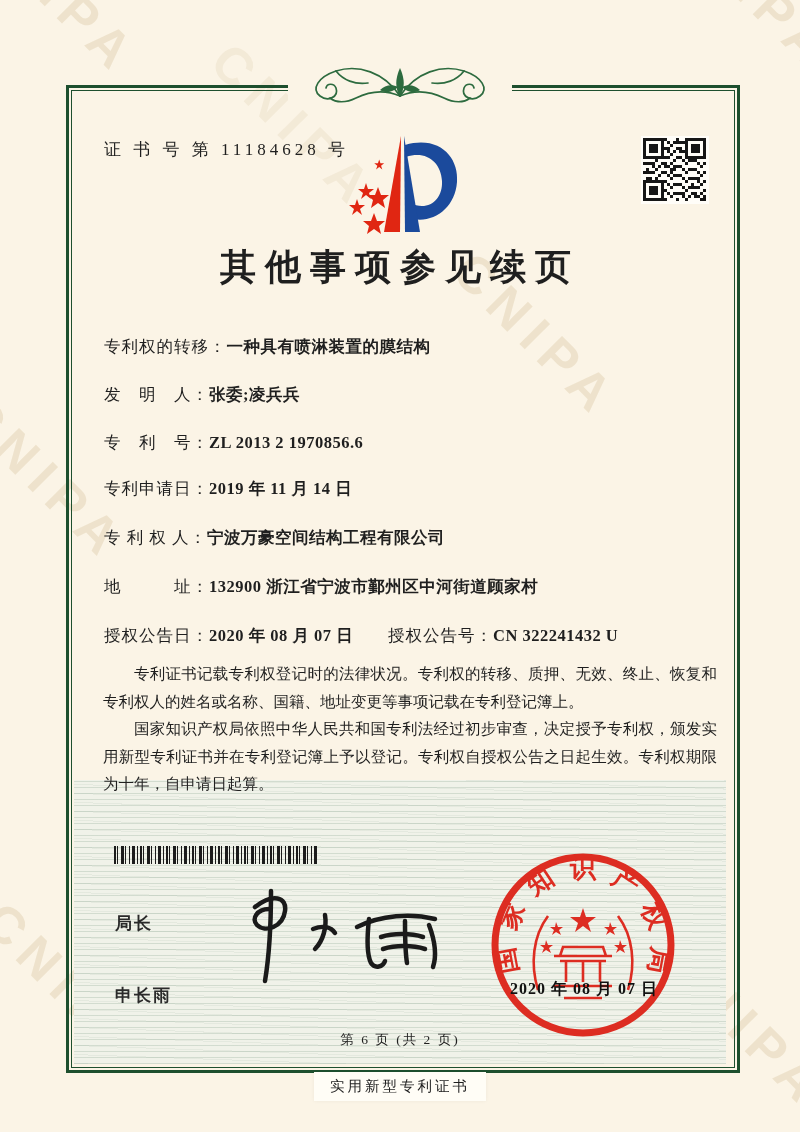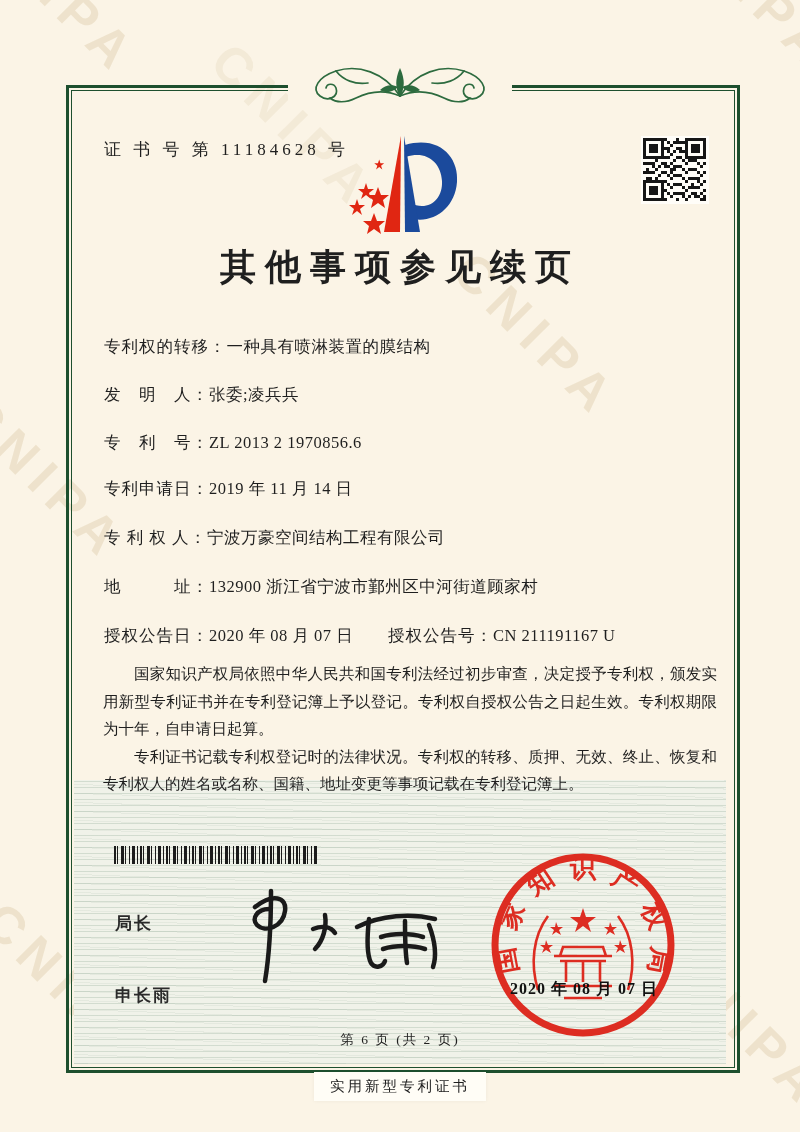--- a/index.html
+++ b/index.html
@@ -29,21 +29,21 @@
 
   .qr-wrap{left:641px;top:136px;width:68px;height:68px;background:#fffdf8;z-index:3;}
   .qr{position:absolute;left:2px;top:2px;width:63px;height:63px;}
   .qr i{position:absolute;width:3px;height:3px;background:#161616;}
 
   .title{left:66px;top:243px;width:668px;text-align:center;font-size:36px;font-weight:bold;
          letter-spacing:9px;z-index:3;}
 
   .field{left:104px;width:600px;font-size:16.5px;z-index:3;white-space:nowrap;}
   .field .lab{display:inline-block;letter-spacing:1px;}
-  .field .val{letter-spacing:0.5px;}
+  .field .val{letter-spacing:0.5px;font-weight:bold;}
 
   .grant-right{left:388px;}
 
   .paras{left:103px;top:660px;width:614px;font-size:15.5px;line-height:1.78;
          text-align:justify;z-index:3;}
   .paras p{margin:0;text-indent:2em;}
 
   .barcode{left:114px;top:846px;width:205px;height:18px;z-index:3;
      background:repeating-linear-gradient(90deg,
        #1c1c1c 0 2px, rgba(0,0,0,0) 2px 3px,
@@ -357,26 +357,26 @@
   <span class="lab">专 利 权 人：</span><span class="val">宁波万豪空间结构工程有限公司</span>
 </div>
 <div class="abs field" style="top:576px;">
   <span class="lab">地　　　址：</span><span class="val">132900  浙江省宁波市鄞州区中河街道顾家村</span>
 </div>
 
 <div class="abs field" style="top:625px;">
   <span class="lab">授权公告日：</span><span class="val">2020 年 08 月 07 日</span>
 </div>
 <div class="abs field grant-right" style="top:625px;">
-  <span class="lab">授权公告号：</span><span class="val">CN 211191167 U</span>
+  <span class="lab">授权公告号：</span><span class="val">CN 322241432 U</span>
 </div>
 
 <div class="abs paras">
+  <p>专利证书记载专利权登记时的法律状况。专利权的转移、质押、无效、终止、恢复和专利权人的姓名或名称、国籍、地址变更等事项记载在专利登记簿上。</p>
   <p>国家知识产权局依照中华人民共和国专利法经过初步审查，决定授予专利权，颁发实用新型专利证书并在专利登记簿上予以登记。专利权自授权公告之日起生效。专利权期限为十年，自申请日起算。</p>
-  <p>专利证书记载专利权登记时的法律状况。专利权的转移、质押、无效、终止、恢复和专利权人的姓名或名称、国籍、地址变更等事项记载在专利登记簿上。</p>
 </div>
 
 <div class="abs barcode"></div>
 
 <div class="abs signer" style="top:912px;">局长</div>
 <div class="abs signer" style="top:984px;">申长雨</div>
 
 <div class="abs signature">
   <svg width="235" height="105" viewBox="0 0 235 105">
     <g stroke="#1a1a1a" fill="none" stroke-width="4.5" stroke-linecap="round" stroke-linejoin="round">

